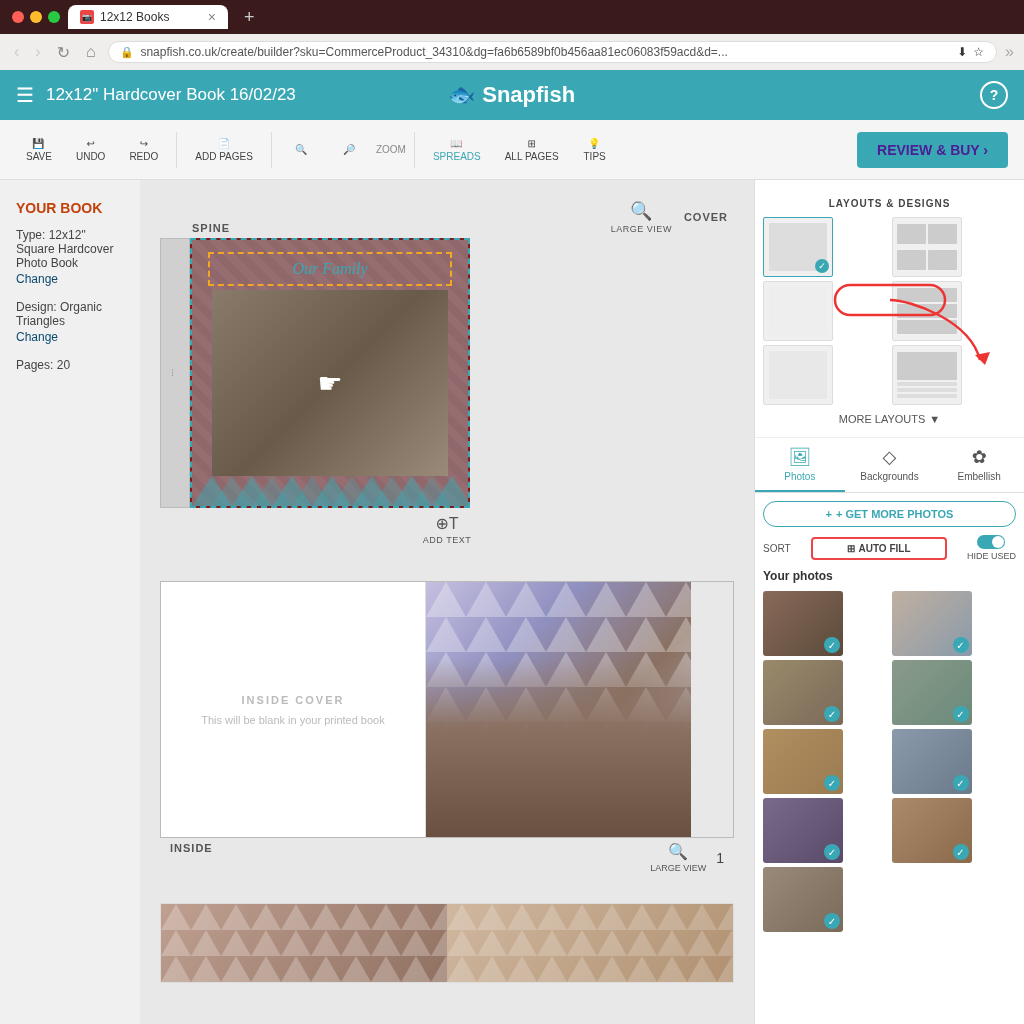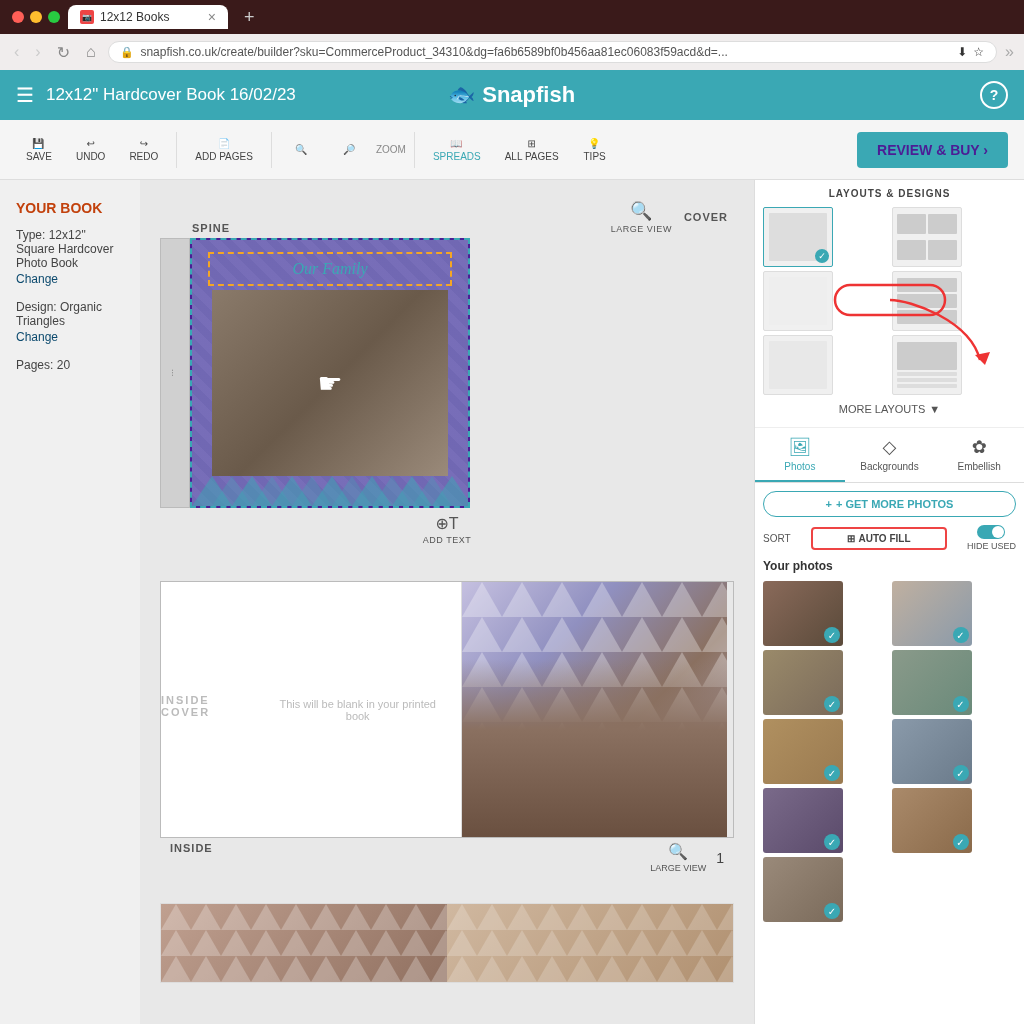--- a/index.html
+++ b/index.html
@@ -47,35 +47,35 @@
     .book-info-label { font-size: 12px; color: #444; margin-bottom: 2px; }
     .book-info-change { color: #0c4a6e; font-size: 12px; cursor: pointer; margin-bottom: 14px; display: block; }
     .book-info-section { margin-bottom: 14px; }
 
     
     .canvas-area { flex: 1; overflow-y: auto; padding: 20px; background: #e8e8e8; }
     .spread-section { margin-bottom: 30px; }
     .spread-labels { display: flex; justify-content: space-between; align-items: flex-end; margin-bottom: 4px; padding: 0 2px; }
     .spread-label { font-size: 11px; font-weight: 600; color: #555; letter-spacing: 1px; text-align: center; }
     .spine-area { width: 30px; background: #d0d0d0; border: 1px solid #bbb; display: flex; align-items: center; justify-content: center; }
-    .book-cover { width: 280px; height: 270px; background: #4c1d95; border: 2px solid #3aa8b4; border-style: dashed; position: relative; overflow: hidden; }
+    .book-cover { width: 280px; height: 270px; background: #7f1d1d; border: 2px solid #3aa8b4; border-style: dashed; position: relative; overflow: hidden; }
     .cover-pattern { position: absolute; inset: 0; background: repeating-linear-gradient(45deg, #a8d8e0 0px, #a8d8e0 8px, #b8e6ed 8px, #b8e6ed 16px); opacity: 0.4; }
     .cover-title-box { position: absolute; top: 12px; left: 16px; right: 16px; border: 2px dashed #f5a623; padding: 6px 10px; text-align: center; }
     .cover-title-text { font-family: 'Georgia', serif; font-style: italic; color: #3aa8b4; font-size: 16px; }
     .cover-photo { position: absolute; top: 50px; left: 20px; right: 20px; bottom: 30px; background: #8a7a6a; overflow: hidden; display: flex; align-items: center; justify-content: center; }
     .cover-photo-placeholder { width: 100%; height: 100%; background: linear-gradient(135deg, #8a7a6a 0%, #6a5a4a 50%, #9a8a7a 100%); }
     .cursor-hand { position: absolute; top: 50%; left: 50%; transform: translate(-50%, -50%); font-size: 28px; color: white; }
     .large-view-btn { display: flex; flex-direction: column; align-items: center; gap: 2px; cursor: pointer; }
     .large-view-icon { font-size: 18px; color: #555; }
     .large-view-label { font-size: 9px; color: #555; letter-spacing: 0.5px; }
     .add-text-btn { display: flex; flex-direction: column; align-items: center; gap: 2px; cursor: pointer; font-size: 9px; color: #555; }
 
     
     .inside-spread { display: flex; border: 1px solid #bbb; }
-    .inside-left { width: 301px; height: 255px; background: white; display: flex; flex-direction: row; align-items: center; justify-content: center; border-right: 1px solid #ddd; }
+    .inside-left { width: 265px; height: 255px; background: white; display: flex; flex-direction: column; align-items: center; justify-content: center; border-right: 1px solid #ddd; }
     .inside-label { font-size: 11px; font-weight: 600; color: #bbb; letter-spacing: 2px; margin-bottom: 8px; }
     .inside-note { font-size: 11px; color: #bbb; text-align: center; padding: 0 20px; }
     .inside-right { width: 265px; height: 255px; background: #c5c0e0; overflow: hidden; position: relative; }
     .inside-photo { width: 100%; height: 100%; background: linear-gradient(135deg, #c5c0e0 0%, #9090c0 30%, #8a7060 60%, #c5c0e0 100%); }
     .right-panel-tabs { display: flex; border-bottom: 1px solid #ddd; }
     .right-tab { flex: 1; display: flex; flex-direction: column; align-items: center; padding: 8px 4px; cursor: pointer; border-bottom: 2px solid transparent; font-size: 10px; color: #555; gap: 3px; }
     .right-tab.active { border-bottom: 2px solid #3aa8b4; color: #3aa8b4; }
     .right-tab-icon { font-size: 18px; }
     .layouts-title { font-size: 10px; font-weight: 600; color: #444; letter-spacing: 1px; margin-bottom: 8px; text-align: center; }
     .layout-grid { display: grid; grid-template-columns: 1fr 1fr; gap: 4px; margin-bottom: 4px; }
@@ -330,21 +330,21 @@
             <rect width="100%" height="100%" fill="url(#triPat3)"></rect>
           </svg>
         </div>
       </div>
     </div>
 
   </div>
 
   <div style="display:flex;flex-direction:column;width:270px;border-left:1px solid #ddd;background:white;">
 
-    <div style="border-bottom:1px solid #eee;padding:8px;">
+    <div style="border-bottom:1px solid #eee;padding:8px;margin-top:10px;">
       <div class="layouts-title">LAYOUTS &amp; DESIGNS</div>
       <div class="layout-grid">
 
         <div class="layout-thumb selected">
           <div style="width:58px;height:48px;background:#ddd;border-radius:1px;"></div>
           <div class="layout-check">✓</div>
         </div>
 
         <div class="layout-thumb" style="display:grid;grid-template-columns:1fr 1fr;gap:2px;padding:4px;">
           <div style="background:#ccc;border-radius:1px;height:20px;"></div>

